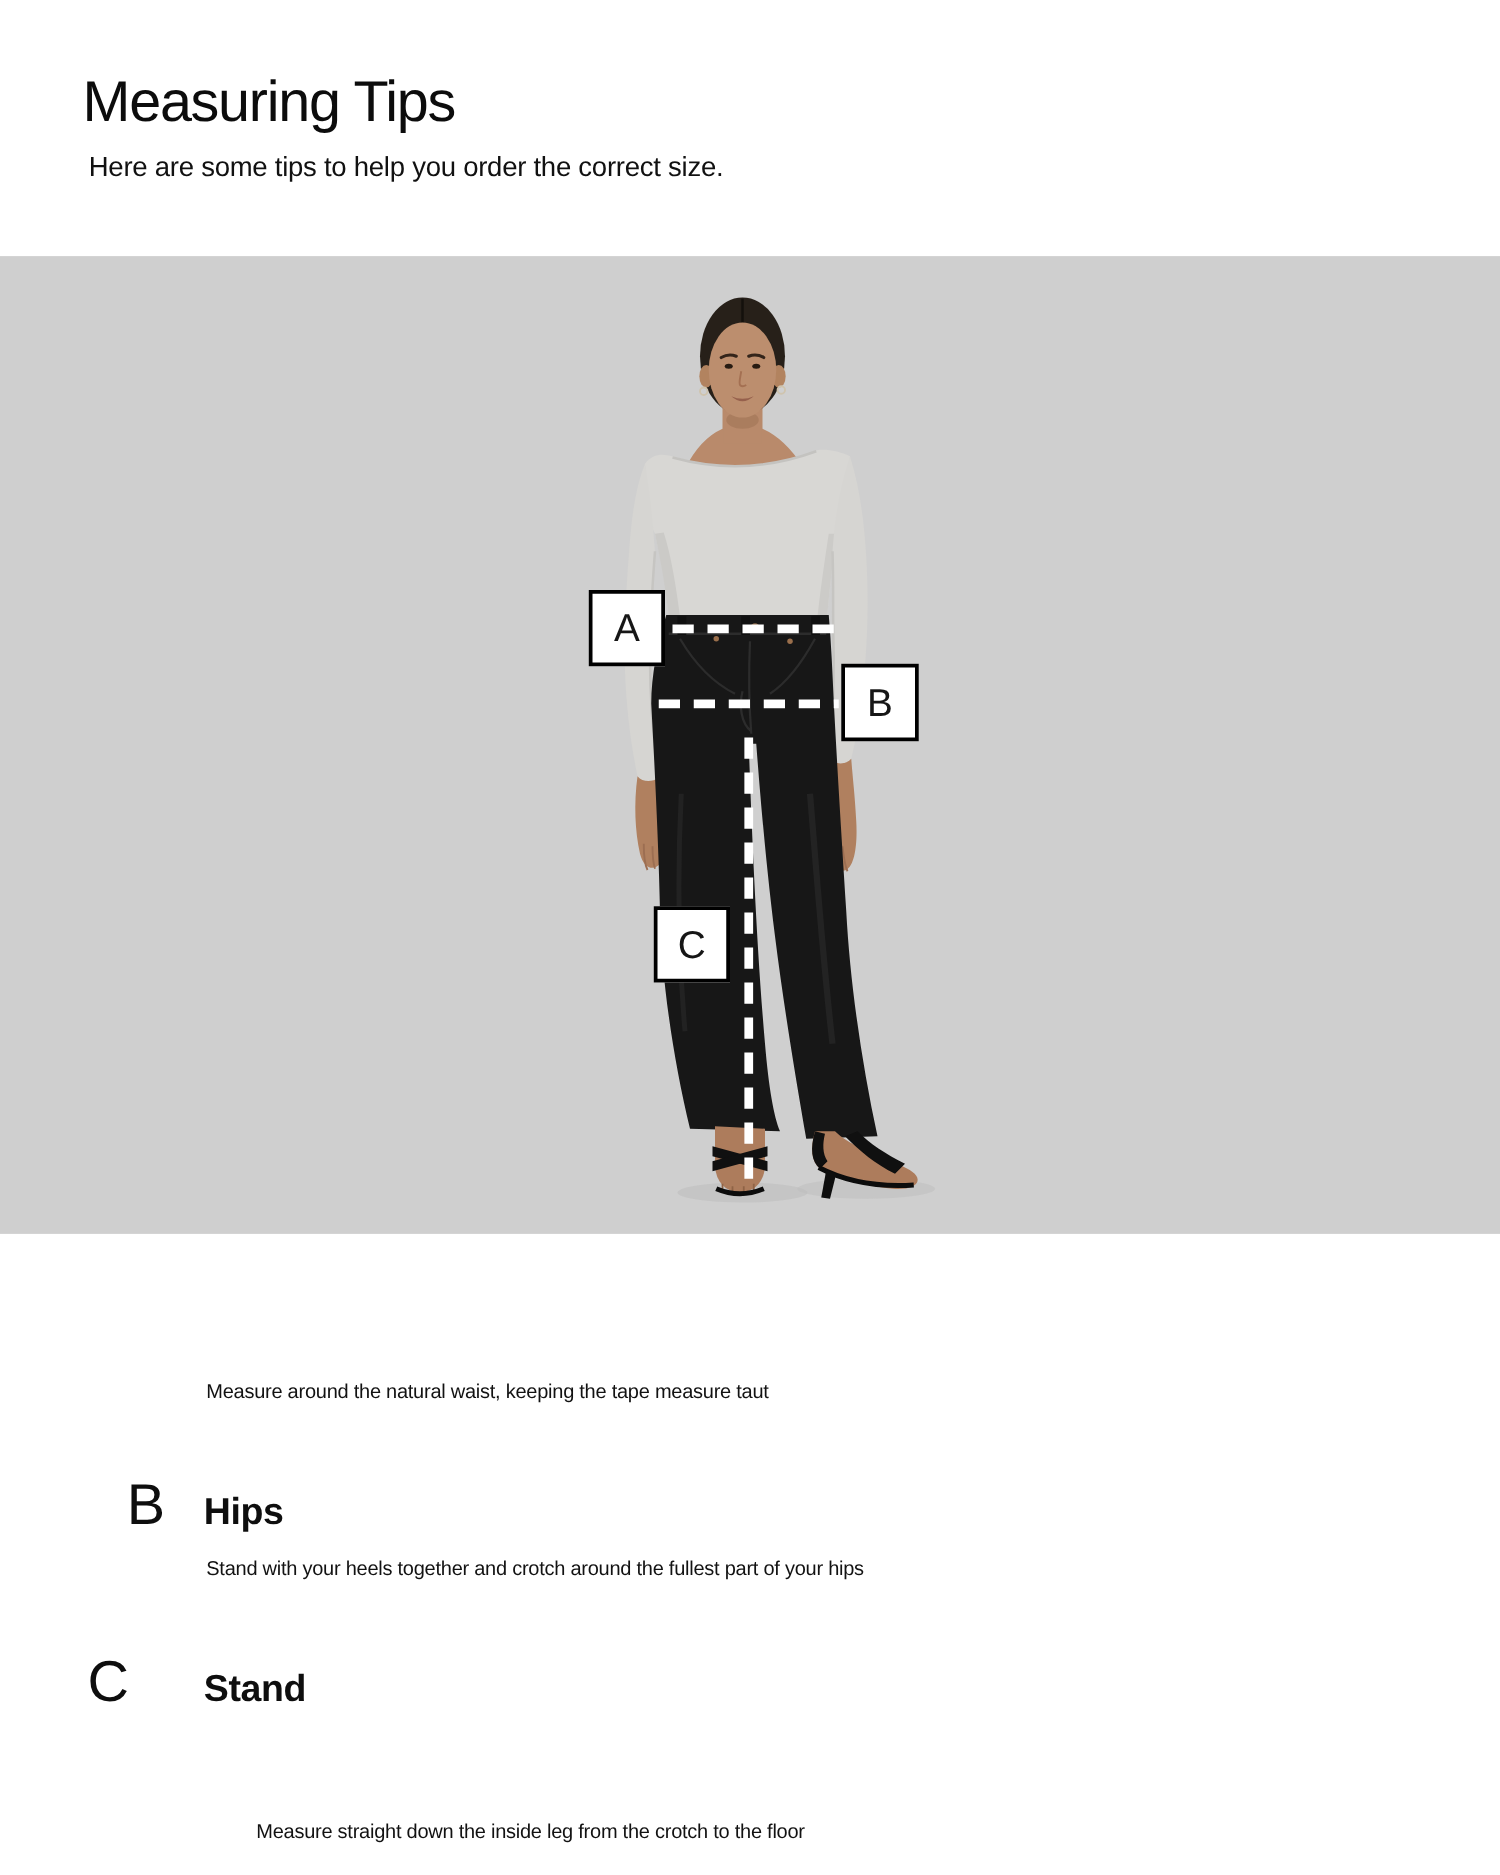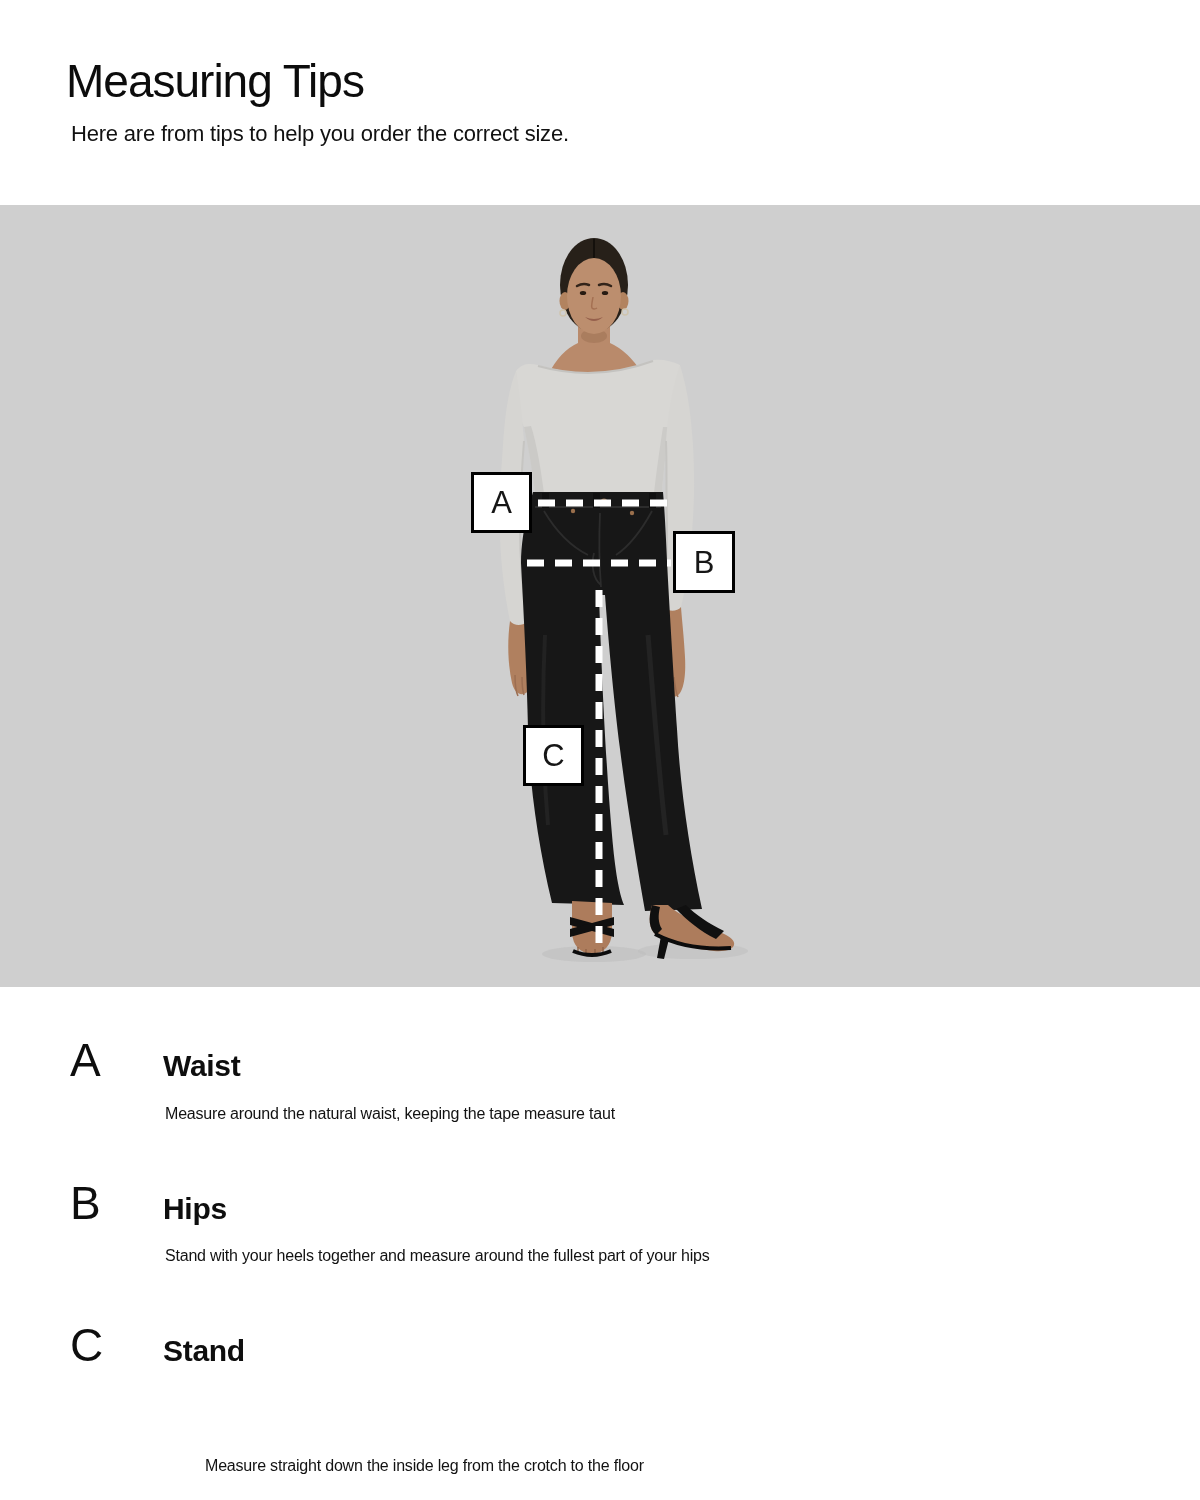--- a/index.html
+++ b/index.html
@@ -41,39 +41,39 @@
     position:absolute;left:70px;line-height:50px;white-space:nowrap;
   }
   .tip-letter{
     display:inline-block;width:93px;
     font-size:46px;font-weight:400;color:#0e0e0e;letter-spacing:-0.5px;
   }
   .tip-name{
     font-size:30px;font-weight:700;letter-spacing:-0.3px;color:#0e0e0e;
   }
   .tip-head-a{top:1035px;}
-  .tip-head-b{top:1178px;}
+  .tip-head-b{top:1178px;text-align:center;}
   .tip-head-c{top:1320px;}
 
   .tip-desc{
     position:absolute;left:165px;
     font-size:16px;font-weight:400;letter-spacing:-0.2px;line-height:28px;
     color:#121212;white-space:nowrap;
   }
   .tip-desc-a{top:1100px;}
   .tip-desc-b{top:1242px;}
   .tip-desc-c{top:1452px;margin-left:40px;}
 </style>
 </head>
 <body>
 
 <div class="page">
 
   <div class="page-title">Measuring Tips</div>
-  <div class="page-subtitle">Here are from tips to help you order the correct size.</div>
+  <div class="page-subtitle">Here are some tips to help you order the correct size.</div>
 
   <div class="figure-section">
     <svg width="1200" height="782" viewBox="0 0 1200 782">
 
       <rect width="1200" height="782" fill="#cfcfcf"></rect>
 
       <ellipse cx="594" cy="749" rx="52" ry="8" fill="#bdbdbd" opacity="0.55"></ellipse>
       <ellipse cx="693" cy="746" rx="55" ry="8" fill="#bdbdbd" opacity="0.5"></ellipse>
 
       <path d="M 548,170 Q 560,146 578,138 L 578,112 L 610,112 L 610,138 Q 628,146 642,168 Q 596,188 548,170 Z" fill="#b98a6b"></path>
@@ -165,28 +165,25 @@
       <span>A</span>
     </div>
     <div class="figure-label label-b">
       <span>B</span>
     </div>
     <div class="figure-label label-c">
       <span>C</span>
     </div>
   </div>
 
-  <div class="tip-head tip-head-a">
-    <span class="tip-letter">A</span><span class="tip-name">Waist</span>
-  </div>
   <div class="tip-desc tip-desc-a">Measure around the natural waist, keeping the tape measure taut</div>
 
   <div class="tip-head tip-head-b">
     <span class="tip-letter">B</span><span class="tip-name">Hips</span>
   </div>
-  <div class="tip-desc tip-desc-b">Stand with your heels together and measure around the fullest part of your hips</div>
+  <div class="tip-desc tip-desc-b">Stand with your heels together and crotch around the fullest part of your hips</div>
 
   <div class="tip-head tip-head-c">
     <span class="tip-letter">C</span><span class="tip-name">Stand</span>
   </div>
   <div class="tip-desc tip-desc-c">Measure straight down the inside leg from the crotch to the floor</div>
 
 </div>
 
 </body></html>

